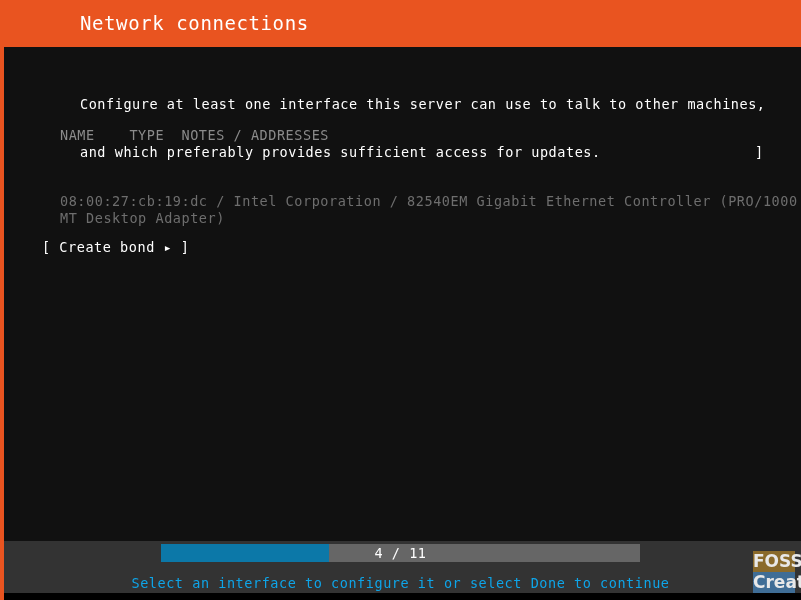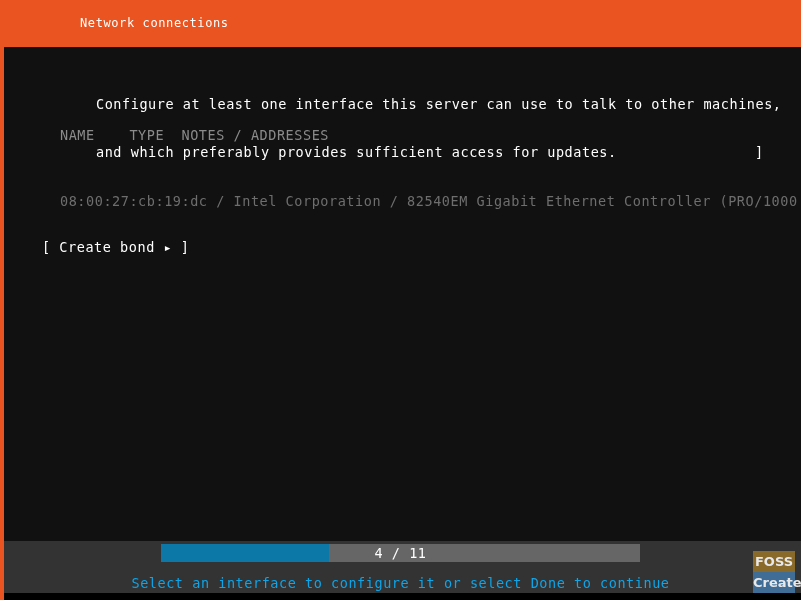--- a/index.html
+++ b/index.html
@@ -38,21 +38,21 @@
     top: 0;
     width: 801px;
     height: 47px;
     background: #e95420;
   }
   #header-title {
     position: absolute;
     left: 80px;
     top: 15px;
     color: #ffffff;
-    font-size: 12px;
+    font-size: 19px;
     letter-spacing: 0.6px;
     line-height: 17px;
     white-space: pre;
   }
   
   #body-area {
     position: absolute;
     left: 0;
     top: 47px;
     width: 801px;
@@ -65,21 +65,21 @@
     line-height: 16px;
     letter-spacing: 0.55px;
     white-space: pre;
   }
   #intro {
     position: absolute;
     left: 80px;
     top: 17px;
     color: #ffffff;
   }
-  #intro div { line-height: 16px; margin-left: 16px; }
+  #intro div { line-height: 16px; }
 
   
   #iface-table {
     position: absolute;
     left: 42px;
     top: 72px;
     width: 730px;
     margin-top: 8px;
   }
   #col-headers {
@@ -195,21 +195,21 @@
     height: 42px;
     z-index: 10;
   }
   .wm-row {
     width: 42px;
     height: 21px;
     line-height: 21px;
     text-align: center;
     font-family: "DejaVu Sans", "Liberation Sans", sans-serif;
     font-weight: bold;
-    font-size: 13px;
+    font-size: 17px;
     color: #e8e8e8;
   }
   #wm-foss { background: #8a6a2b; }
   #wm-linux { background: #3f6d96; }
 </style>
 </head>
 <body>
 
 <div id="screen">
 
@@ -227,20 +227,21 @@
     </div>
 
     <div id="iface-table">
       <div id="col-headers" class="mono">NAME    TYPE  NOTES / ADDRESSES</div>
 
       <div class="iface-row mono">
         <span class="bracket-close">]</span>
       </div>
 
       <div class="iface-detail mono">08:00:27:cb:19:dc / Intel Corporation / 82540EM Gigabit Ethernet Controller (PRO/1000</div>
+      <div class="iface-detail mono">MT Desktop Adapter)</div>
     </div>
 
     <div id="create-bond" class="mono">[ Create bond ▸ ]</div>
 
     <div id="actions">
       <div class="action-btn selected mono">
         <span class="lb">[</span>
         <span class="lbl">Done</span>
         <span class="rb">]</span>
       </div>

